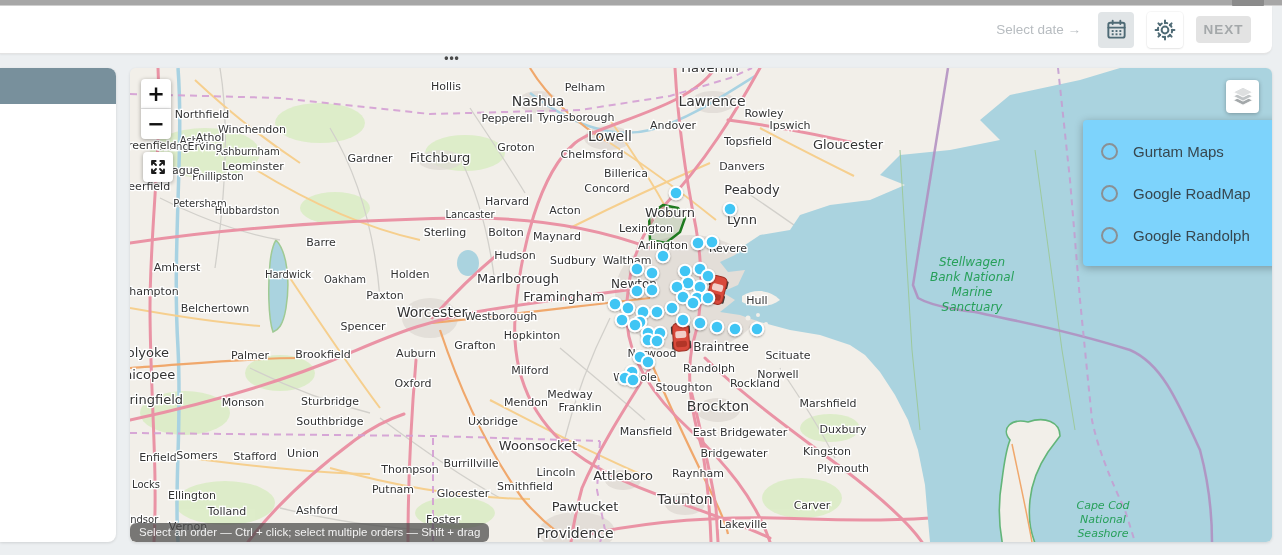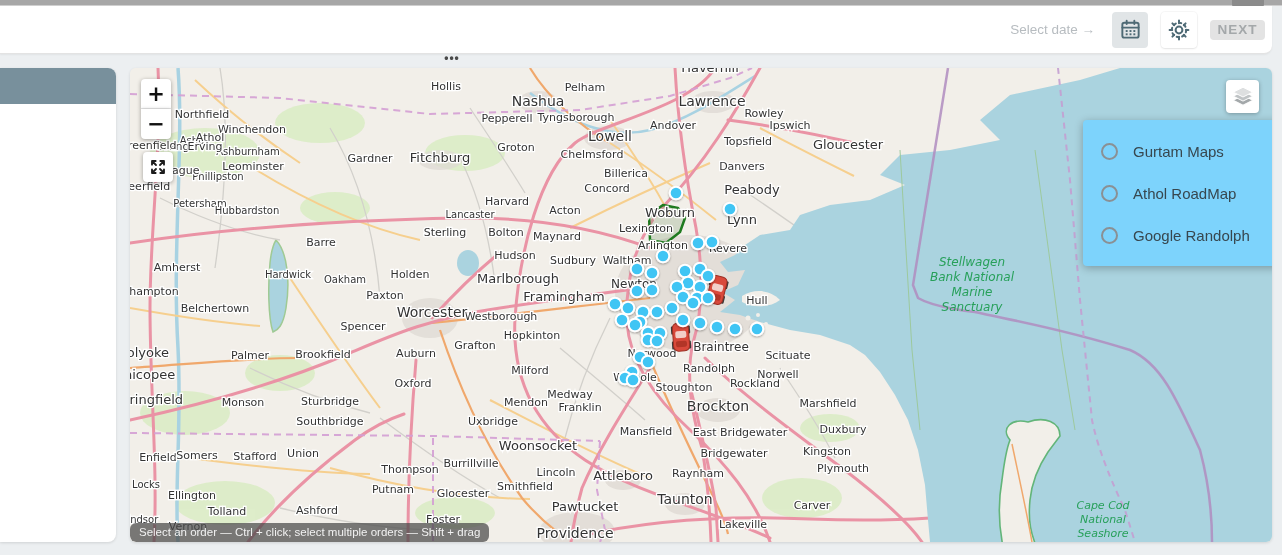--- a/index.html
+++ b/index.html
@@ -8,29 +8,29 @@
     background:#eceff1;font-family:"Liberation Sans",sans-serif;
     -webkit-font-smoothing:antialiased;
   }
   
   .topstrip{position:absolute;left:0;top:0;width:1282px;height:5px;background:#a7a7a7;border-bottom:1px solid #cfcfcf;}
   .topstrip .thumb{position:absolute;right:18px;top:0;width:32px;height:8px;background:#8b8b8b;border-radius:0 0 4px 4px;}
   
   .toolbar{
     position:absolute;left:0;top:6px;width:1272px;height:48px;background:#ffffff;
     border-bottom:1px solid #e3e3e3;border-radius:0 0 8px 0;
-    display:flex;align-items:center;justify-content:flex-end;gap:13px;padding-right:7px;box-sizing:border-box;
+    display:flex;align-items:center;justify-content:flex-end;gap:13px;padding-right:21px;box-sizing:border-box;
     box-shadow:0 1px 2px rgba(0,0,0,0.05);
   }
   .select-date{color:#b7bcc0;font-size:13.5px;margin-right:4px;}
   .icon-btn{width:36px;height:36px;border:none;border-radius:4px;display:flex;align-items:center;justify-content:center;cursor:pointer;padding:0;}
   .icon-btn.calendar{background:#e1e5e7;}
   .icon-btn.gear{background:#ffffff;box-shadow:0 0 0 1px rgba(0,0,0,0.03),0 1px 2px rgba(0,0,0,0.08);}
   .next{
-    height:20px;min-width:55px;border:none;border-radius:4px;background:#e3e3e3;color:#a4a8aa;
+    height:27px;min-width:55px;border:none;border-radius:4px;background:#e3e3e3;color:#a4a8aa;
     font-family:"Liberation Sans",sans-serif;font-size:13.5px;font-weight:bold;letter-spacing:1px;cursor:default;
   }
   .drag-handle{position:absolute;left:437px;top:51px;width:30px;height:16px;color:#4a4a4a;font-size:12px;font-weight:bold;letter-spacing:1px;text-align:center;cursor:grab;line-height:14px;}
   
   .left-card{position:absolute;left:0;top:68px;width:116px;height:474px;background:#ffffff;border-radius:0 8px 8px 0;box-shadow:0 1px 3px rgba(0,0,0,0.12);}
   .left-card-header{height:36px;background:#78909c;border-radius:0 8px 0 0;}
   
   .map-card{position:absolute;left:130px;top:68px;width:1142px;height:474px;border-radius:6px;overflow:hidden;background:#f2efe9;box-shadow:0 1px 3px rgba(0,0,0,0.12);}
   .map-card svg.basemap{position:absolute;left:0;top:0;}
   .town{font-family:"DejaVu Sans",sans-serif;fill:#333333;stroke:#ffffff;stroke-width:2.6px;paint-order:stroke;text-anchor:middle;}
@@ -452,21 +452,21 @@
     </span>
   </button>
 
   <div class="layers-panel" id="layers-panel">
       <div class="layer-row">
         <span class="radio"></span>
         <span class="layer-label">Gurtam Maps</span>
       </div>
       <div class="layer-row">
         <span class="radio"></span>
-        <span class="layer-label">Athol RoadMap</span>
+        <span class="layer-label">Google RoadMap</span>
       </div>
       <div class="layer-row">
         <span class="radio"></span>
         <span class="layer-label">Google Randolph</span>
       </div>
     </div>
 
   <div class="statusbar">Select an order — Ctrl + click; select multiple orders — Shift + drag</div>
 </div>
 

